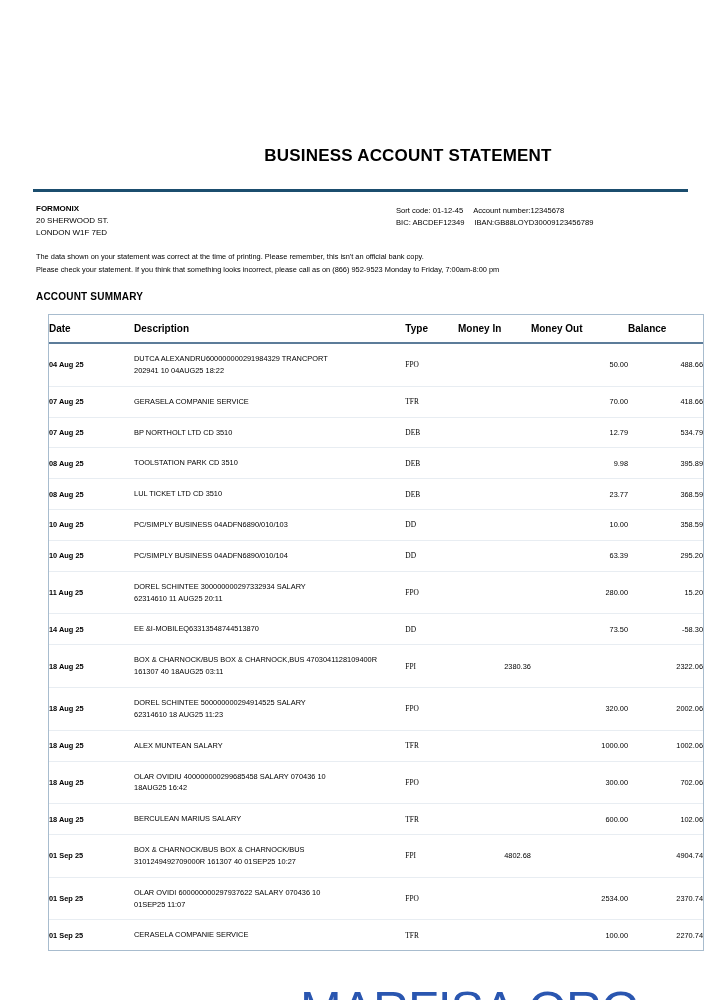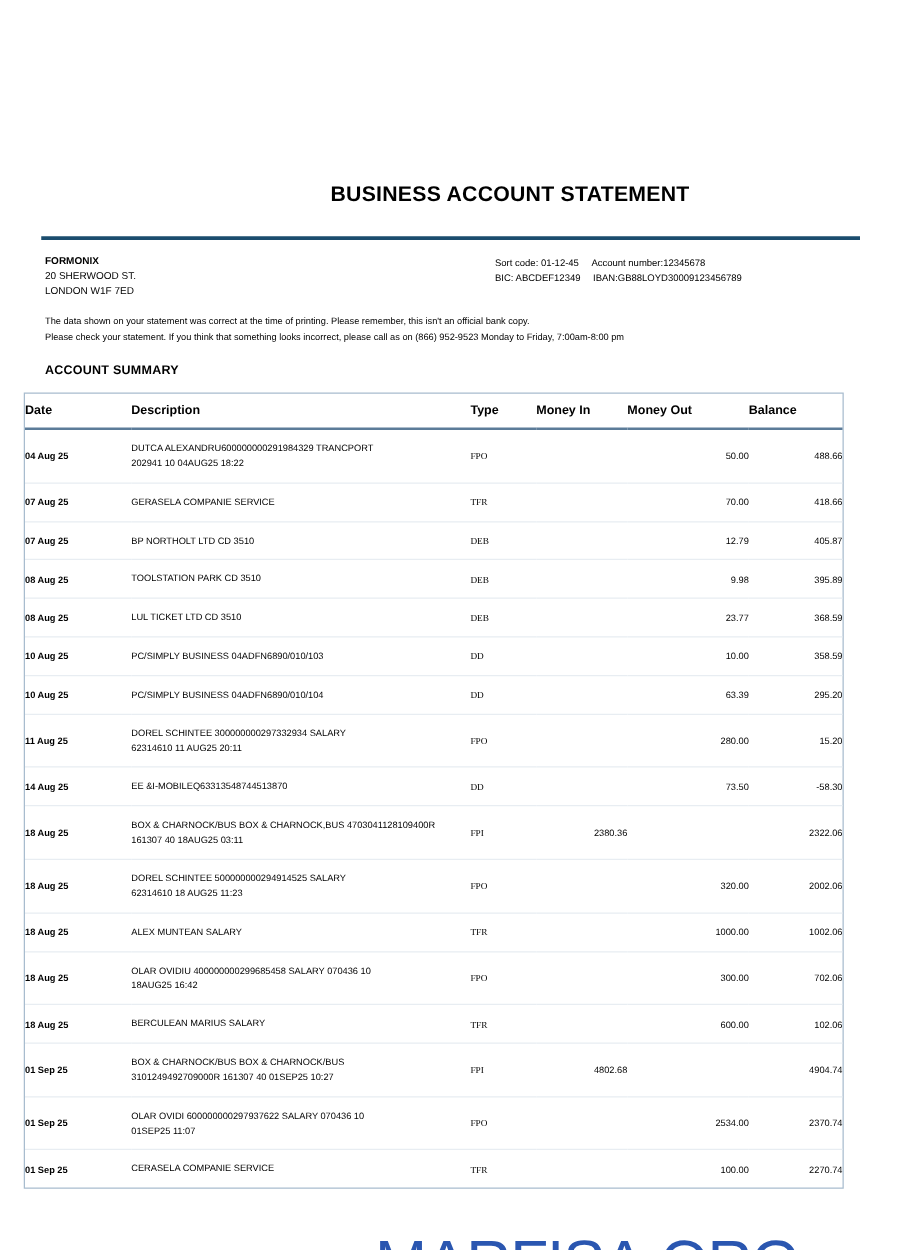--- a/index.html
+++ b/index.html
@@ -123,21 +123,21 @@
     left: 36px;
     top: 291px;
     font-size: 10px;
     font-weight: bold;
     letter-spacing: 0.2px;
   }
 
   
   .table-wrap {
     position: absolute;
-    left: 19px;
+    left: 48px;
     top: 314px;
     width: 656px;
     border: 1px solid #A8BCCE;
     box-sizing: border-box;
   }
   table.stmt {
     width: 100%;
     border-collapse: collapse;
     table-layout: fixed;
   }
@@ -265,21 +265,21 @@
             <td class="c-bal">418.66</td>
           </tr>
           <tr>
             <td class="c-date">07 Aug 25</td>
             <td class="c-desc">
               <div>BP NORTHOLT LTD CD 3510</div>
             </td>
             <td class="c-type">DEB</td>
             <td class="c-in"></td>
             <td class="c-out">12.79</td>
-            <td class="c-bal">405.87</td>
+            <td class="c-bal">534.79</td>
           </tr>
           <tr>
             <td class="c-date">08 Aug 25</td>
             <td class="c-desc">
               <div>TOOLSTATION PARK CD 3510</div>
             </td>
             <td class="c-type">DEB</td>
             <td class="c-in"></td>
             <td class="c-out">9.98</td>
             <td class="c-bal">395.89</td>

